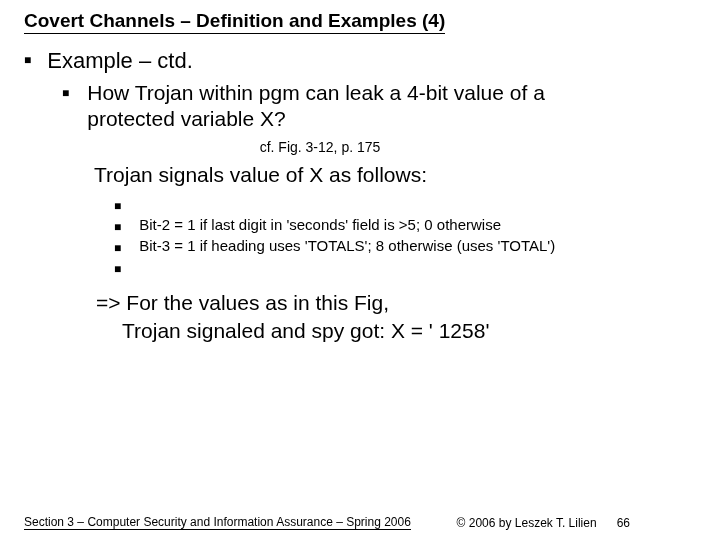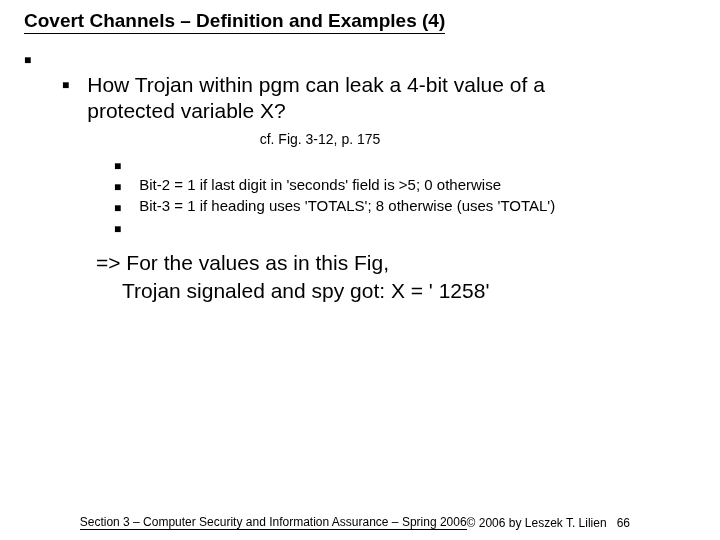--- a/index.html
+++ b/index.html
@@ -78,45 +78,47 @@
     line-height: 1.35;
   }
   .conclusion .line2 { margin-left: 26px; }
 
   .footer {
     position: absolute;
     left: 24px;
     right: 10px;
     bottom: 10px;
     display: flex;
-    justify-content: flex-end;
+    justify-content: space-between;
     align-items: flex-end;
     font-size: 12px;
   }
   .footer .left { border-bottom: 1px solid #000; }
-  .footer-right-wrap { display:flex; align-items:flex-end; gap:10px; }
+  .footer-right-wrap { display:flex; align-items:flex-end; gap:20px; }
 </style>
 </head>
 <body>
 
 <div class="slide">
 
   <div class="title">Covert Channels – Definition and Examples (4)</div>
 
   <div class="row lvl1">
     <span class="bullet">■</span>
+    <span class="text">Example – ctd.</span>
   </div>
 
   <div class="row lvl2">
     <span class="bullet">■</span>
     <span class="text">How Trojan within pgm can leak a 4-bit value of a protected variable X?</span>
   </div>
 
   <div class="cf">cf. Fig. 3-12, p. 175</div>
 
+  <div class="signal-intro">Trojan signals value of X as follows:</div>
 
   <div class="bits">
     <div class="bit-row">
       <span class="bullet">■</span>
     </div>
     <div class="bit-row">
       <span class="bullet">■</span>
       <span class="text">Bit-2 = 1 if last digit in 'seconds' field is &gt;5; 0 otherwise</span>
     </div>
     <div class="bit-row">

